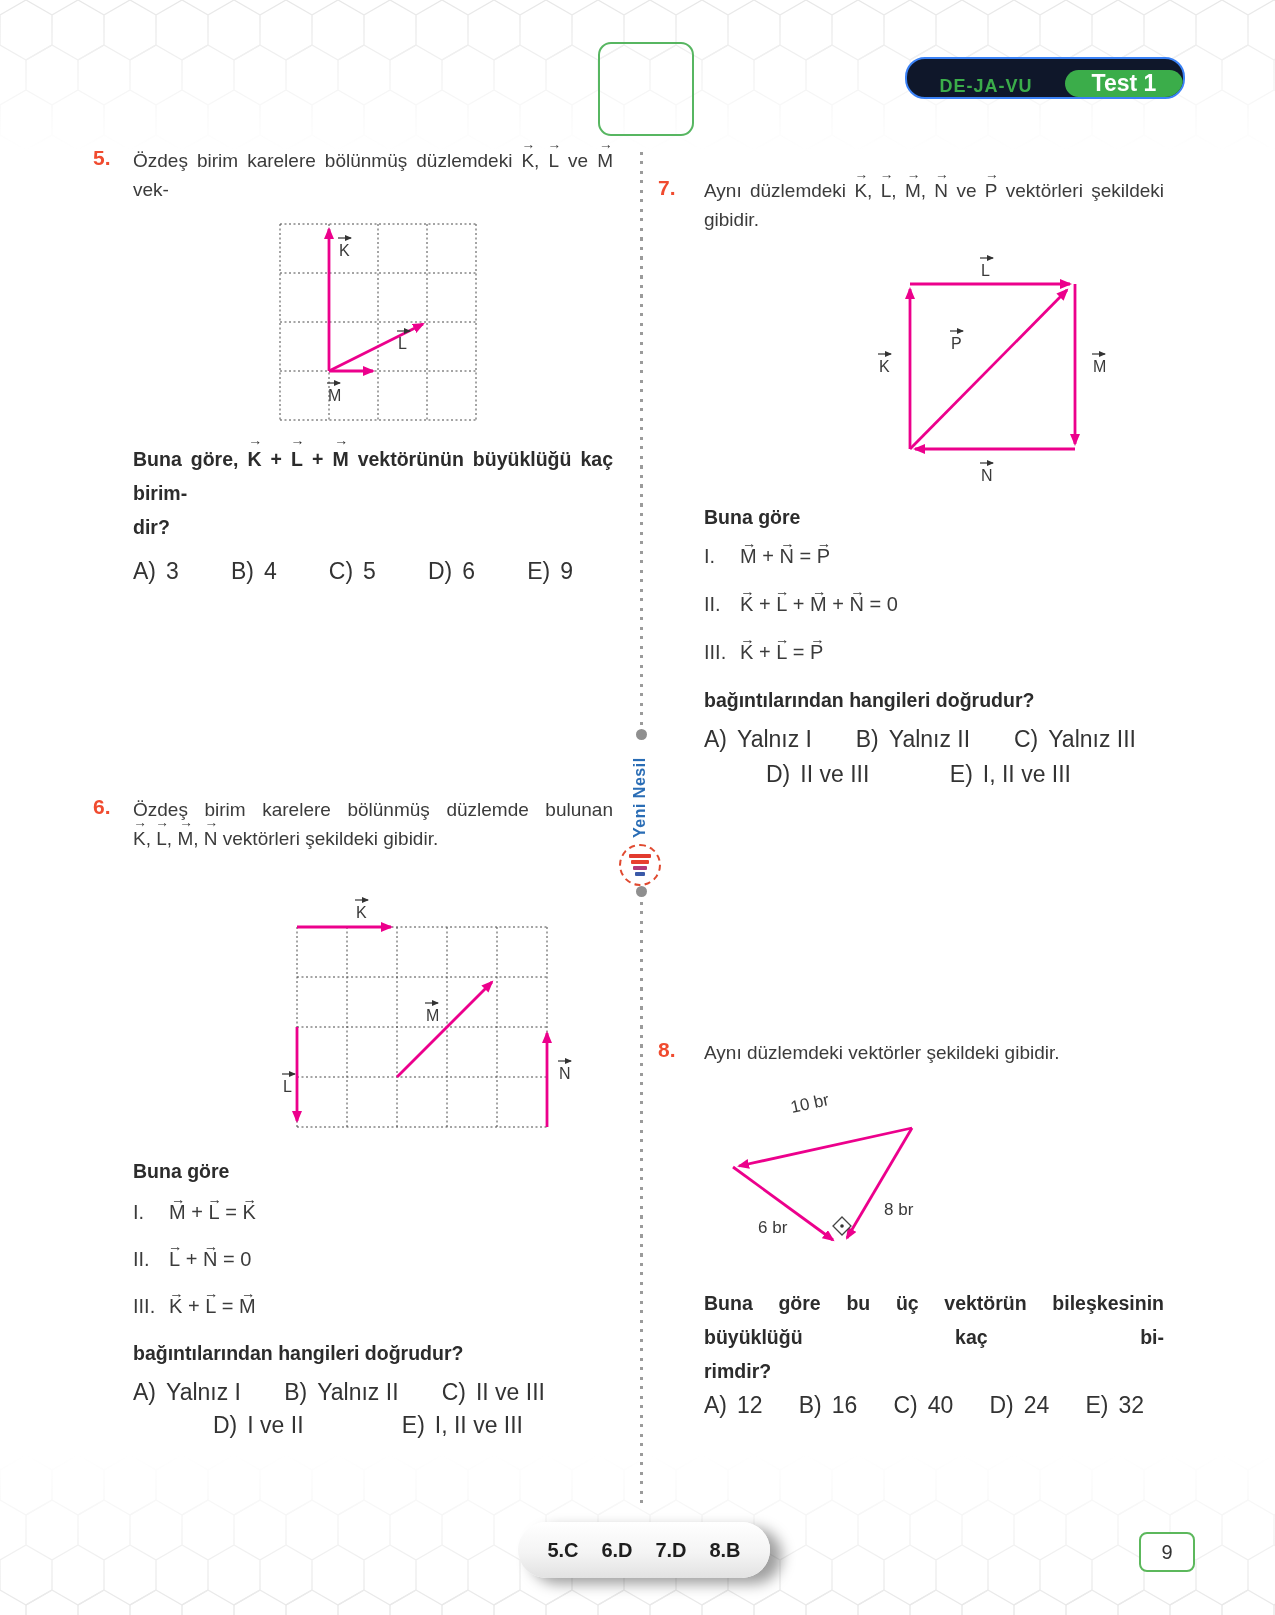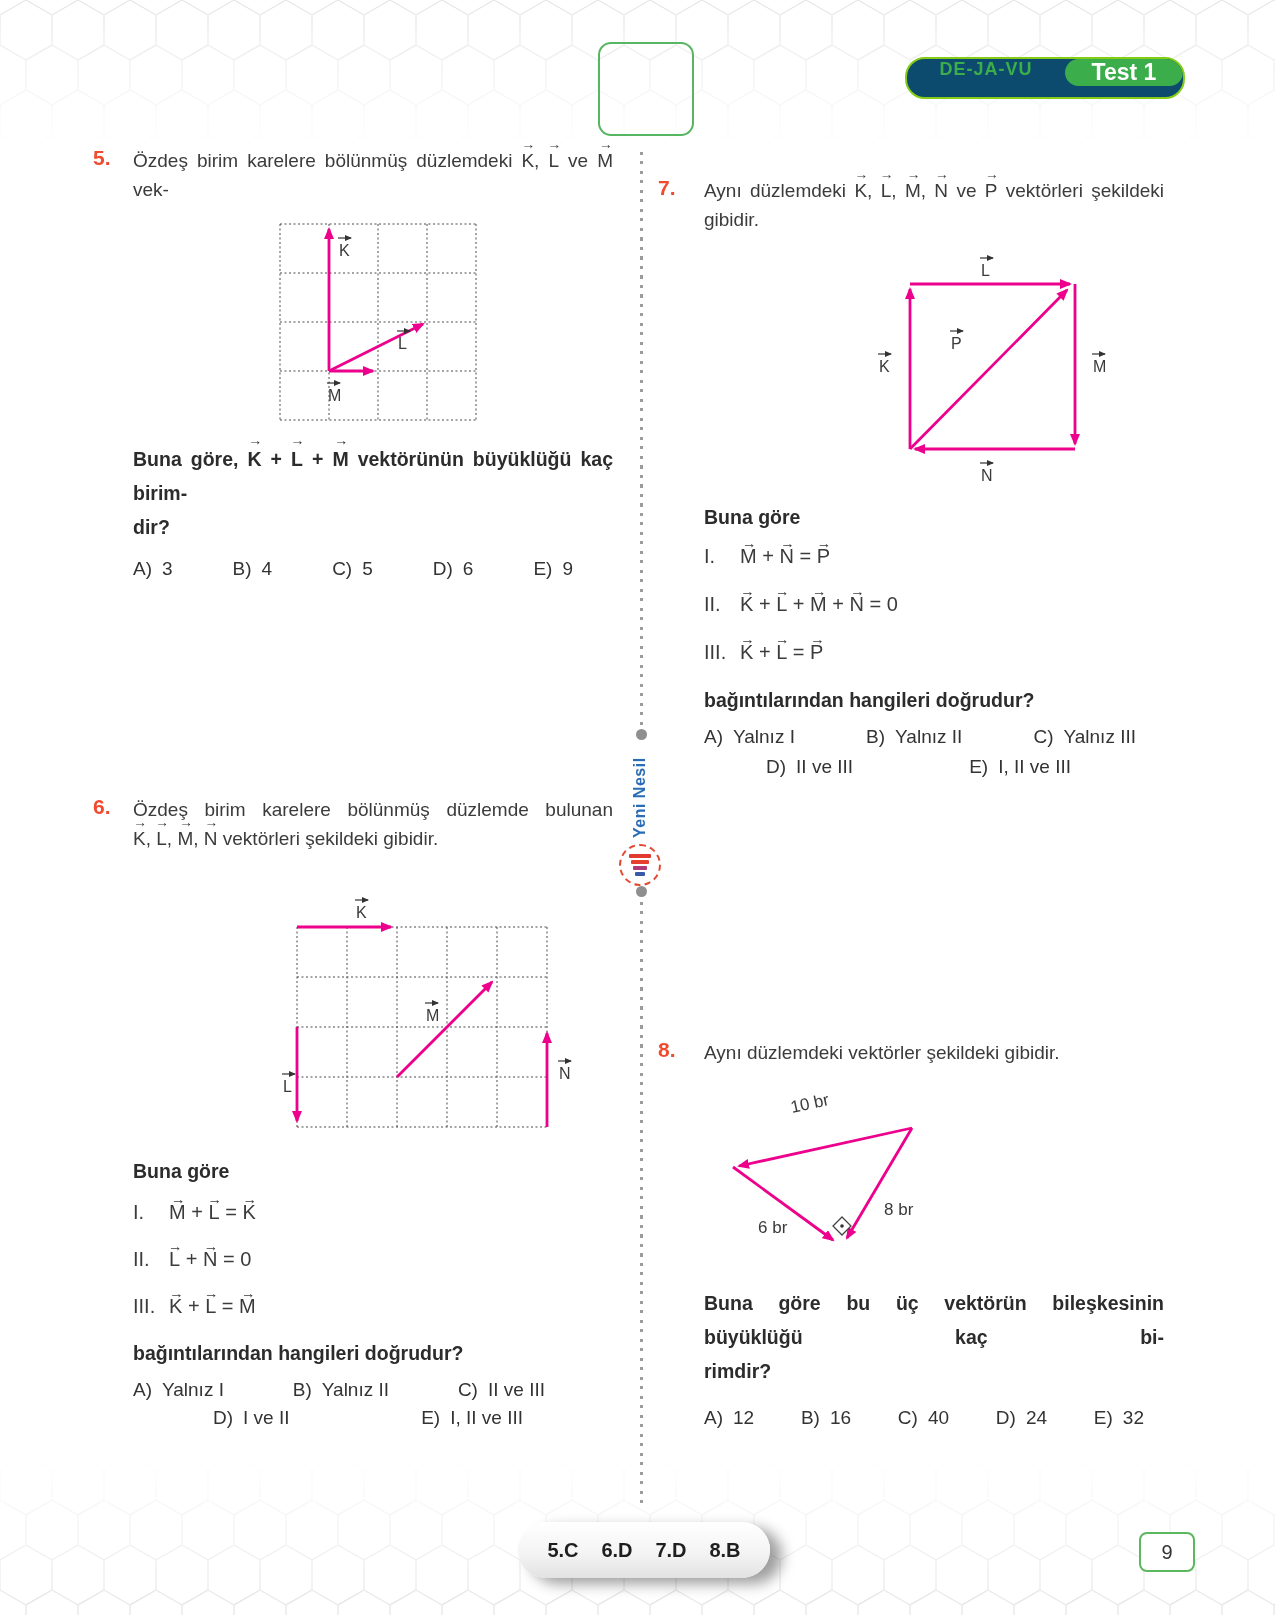--- a/index.html
+++ b/index.html
@@ -1,21 +1,21 @@
 <!DOCTYPE html>
 <html><head>
 <meta charset="utf-8">
 <style>
   html,body{margin:0;padding:0;background:#fff;}
   #page{position:relative;width:1275px;height:1615px;background:#ffffff;overflow:hidden;
         font-family:"Liberation Sans","DejaVu Sans",sans-serif;color:#3b3b3b;}
   .hexstrip{position:absolute;left:0;width:1275px;pointer-events:none;}
   
-  .badge{position:absolute;left:905px;top:57px;height:38px;display:flex;align-items:flex-start;
-         border:2px solid #84cc16;border-radius:20px;background:#0c4a6e;overflow:hidden;}
+  .badge{position:absolute;left:905px;top:57px;height:38px;display:flex;align-items:flex-end;
+         border:2px solid #3b82f6;border-radius:20px;background:#0f172a;overflow:hidden;}
   .badge .brand{width:158px;display:flex;align-items:center;justify-content:center;
          color:#3BAD4A;font-weight:bold;font-size:18px;letter-spacing:1px;}
   .badge .test{width:118px;display:flex;align-items:center;justify-content:center;
          background:#3BAD4A;color:#fff;font-weight:bold;font-size:23px;border-radius:18px;}
   .greenbox{position:absolute;left:598px;top:42px;width:92px;height:90px;border:2px solid #57b661;border-radius:13px;}
   
   .dotseg{position:absolute;left:640px;width:3px;
           background-image:repeating-linear-gradient(180deg,#9b9b9b 0 3px,transparent 3px 9.5px);}
   .bigdot{position:absolute;width:11px;height:11px;border-radius:50%;background:#8f8f8f;}
   .vlogo-text{position:absolute;left:627px;top:746px;height:104px;width:26px;
@@ -32,21 +32,21 @@
   .lines{font-size:19px;line-height:29px;text-align:justify;}
   .lines .line:not(:last-child){text-align:justify;text-align-last:justify;}
   .prompt{font-weight:bold;color:#2c2c2c;font-size:19.5px;line-height:34px;}
   .heading{font-weight:bold;color:#2c2c2c;font-size:19.5px;}
   .question-b{font-weight:bold;color:#2c2c2c;font-size:19.5px;}
   .vec{position:relative;display:inline-block;}
   .vec .ar{position:absolute;left:55%;transform:translateX(-50%);top:-0.62em;font-size:0.72em;line-height:1;}
   .stmt{display:flex;align-items:baseline;font-size:20px;height:32px;margin-bottom:16px;}
   .q6 .stmt{margin-bottom:15px;}
   .stmt .snum{width:36px;flex:none;}
-  .opts{display:flex;justify-content:space-between;font-size:19px;color:#333;}
+  .opts{display:flex;justify-content:space-between;font-size:23px;color:#333;}
   .opt .ol{margin-right:10px;}
   .opt .ot{}
   diagram,svg{display:block;}
   .dlab{font-size:16px;fill:#3a3a3a;}
   .dlab2{font-size:17px;fill:#3a3a3a;}
   
   .anskey{position:absolute;left:518px;top:1522px;width:252px;height:56px;border-radius:28px;
       background:linear-gradient(180deg,#ffffff 0%,#f4f4f4 55%,#e2e2e2 100%);
       box-shadow:12px 6px 14px rgba(0,0,0,0.38);display:flex;align-items:center;justify-content:space-around;
       padding:0 18px;box-sizing:border-box;font-weight:bold;font-size:20px;color:#1e1e1e;text-align:center;}
@@ -280,21 +280,21 @@
         <polygon points="142,132 151,141 142,150 133,141" fill="#fff" stroke="#444" stroke-width="1.3"></polygon>
         <circle cx="142" cy="141" r="1.8" fill="#333"></circle>
         <text class="dlab2" x="92" y="28" transform="rotate(-12 92 28)">10 br</text>
         <text class="dlab2" x="184" y="130">8 br</text>
         <text class="dlab2" x="58" y="148">6 br</text>
       </svg>
       <div class="lines prompt" style="width:460px;margin-top:6px">
           <div class="line"><span class="txt">Buna göre bu üç vektörün bileşkesinin büyüklüğü kaç bi-</span></div>
           <div class="line"><span class="txt">rimdir?</span></div>
         </div>
-      <div class="opts" style="width:440px;margin-top:19px">
+      <div class="opts" style="width:440px;margin-top:4px">
           <span class="opt"><span class="ol">A)</span><span class="ot">12</span></span>
           <span class="opt"><span class="ol">B)</span><span class="ot">16</span></span>
           <span class="opt"><span class="ol">C)</span><span class="ot">40</span></span>
           <span class="opt"><span class="ol">D)</span><span class="ot">24</span></span>
           <span class="opt"><span class="ol">E)</span><span class="ot">32</span></span>
         </div>
     </div>
   </div>
 
   <div class="anskey">

